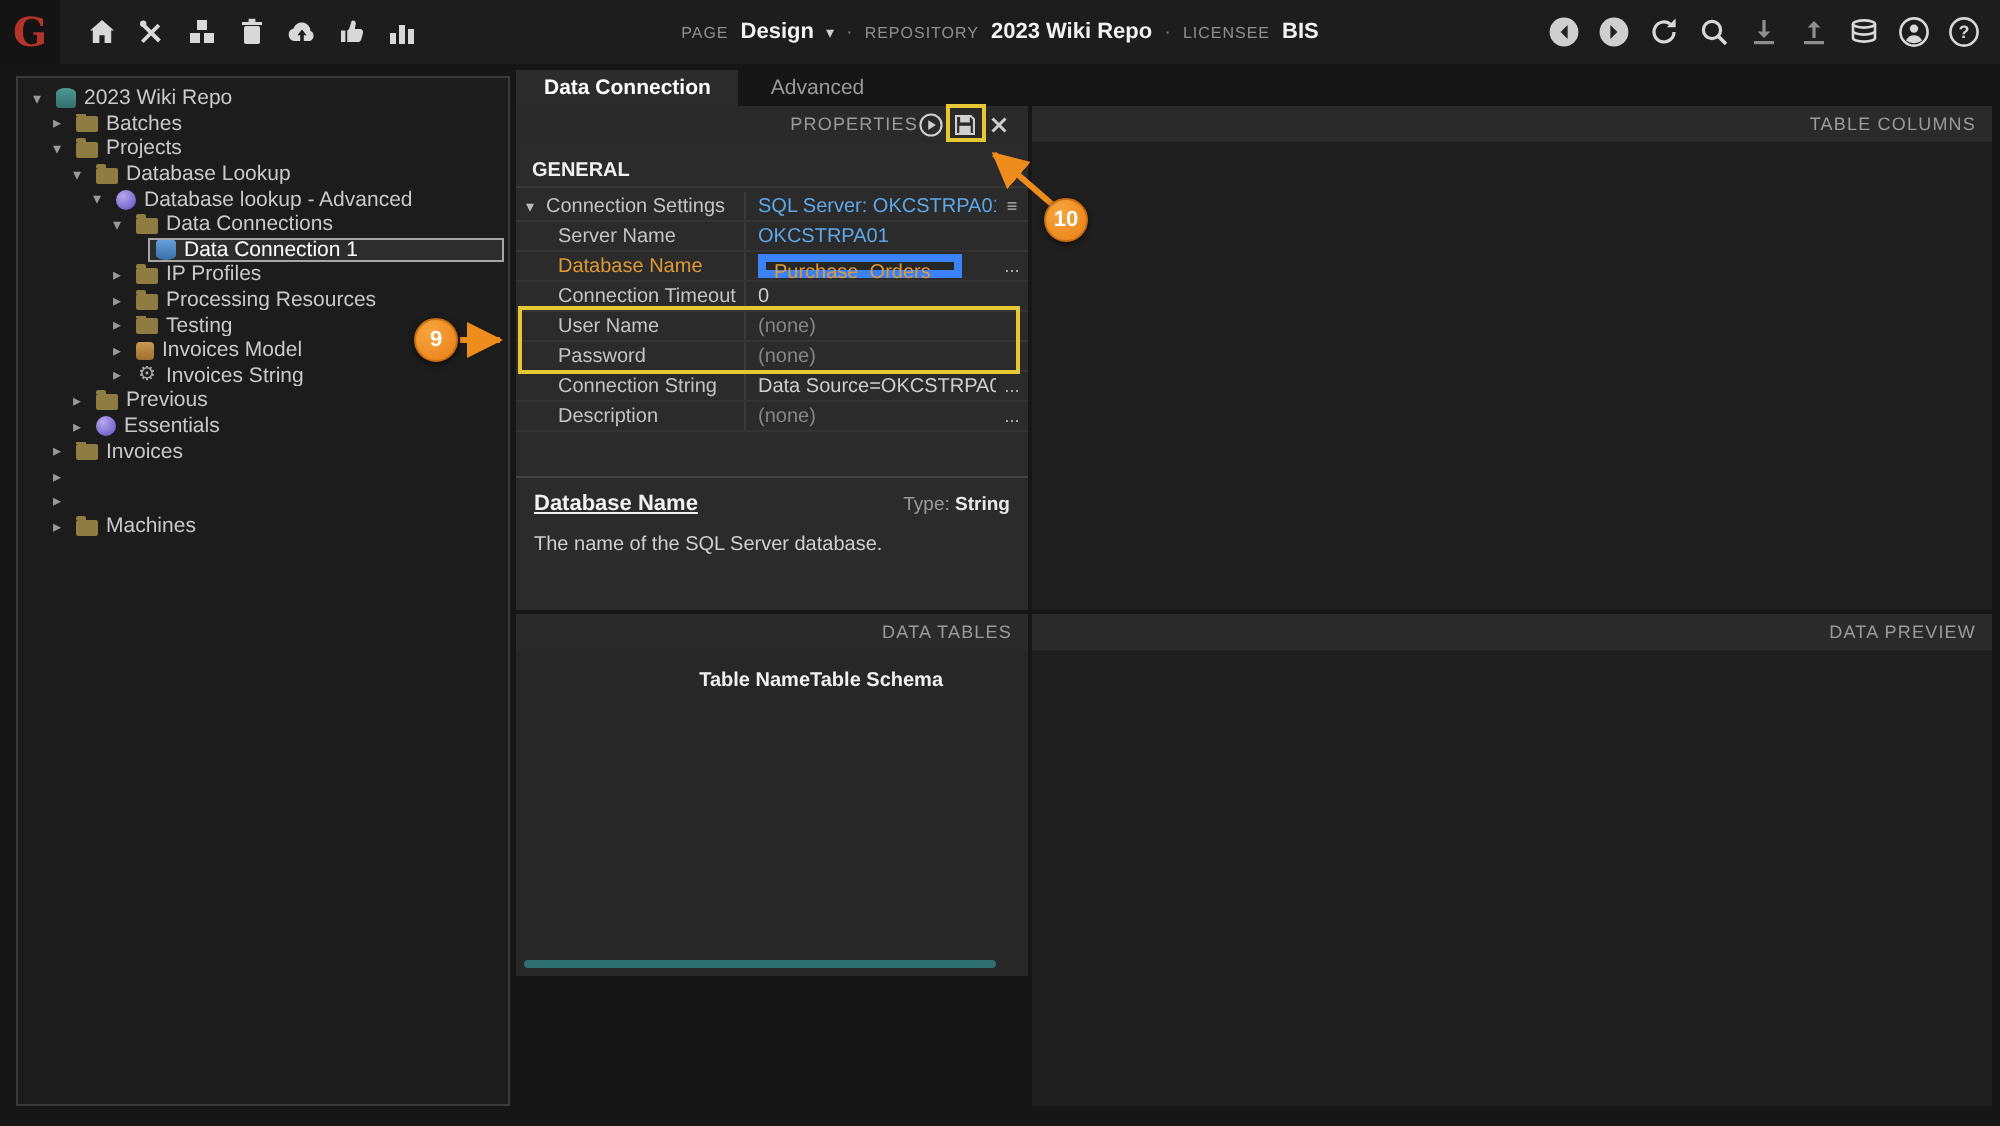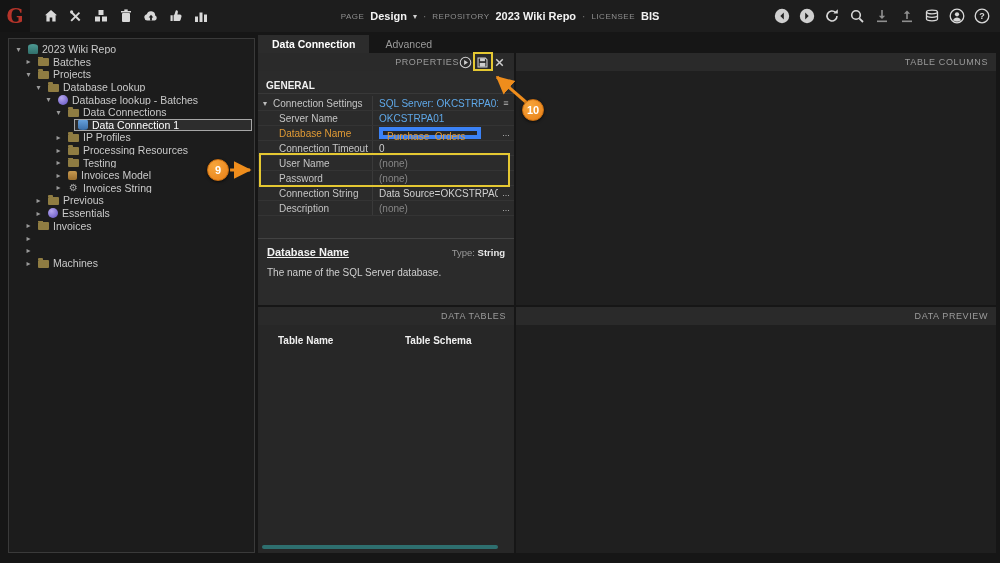--- a/index.html
+++ b/index.html
@@ -77,22 +77,22 @@
 
   .help-box { position:absolute; left:0; top:185px; right:0; bottom:0; border-top:1px solid #424242; background:#2b2b2b; padding:7px 9px; }
   .help-head { display:flex; justify-content:space-between; align-items:baseline; }
   .help-title { font-size:11px; font-weight:bold; color:#f2f2f2; text-decoration:underline; }
   .help-type { font-size:9.5px; color:#9a9a9a; }
   .help-type b { color:#e8e8e8; }
   .help-text { margin-top:9px; font-size:10px; color:#cfcfcf; }
 
   .cols { left:516px; top:53px; width:480px; height:252px; background:#1f1f1f; }
   .preview { left:516px; top:307px; width:480px; height:246px; background:#1f1f1f; }
-  .tables { left:258px; top:307px; width:256px; height:246px; background:#272727; }
-  .tables-body { position:relative; height:calc(100% - 18px); background:#272727; }
+  .tables { left:258px; top:307px; width:256px; height:181px; background:#272727; }
+  .tables-body { position:relative; height:calc(100% - 18px); background:#272727;text-align:right; }
   .col-headers { display:flex; padding:10px 0 0 20px; font-size:10px; font-weight:bold; color:#f0f0f0; }
   .col-headers span:first-child { width:127px; }
   .hscrollbar { position:absolute; left:4px; bottom:4px; width:236px; height:4px; background:#2e6f6f; border-radius:2px; cursor:pointer; }
 
   
   .hl-box { position:absolute; border:2px solid #e5c832; pointer-events:none; z-index:40; }
   .hl-save { left:473px; top:52px; width:20px; height:19px; }
   .hl-rows { left:259px; top:153px; width:251px; height:34px; }
   .overlay { position:absolute; left:0; top:0; width:1000px; height:563px; pointer-events:none; z-index:45; }
   .callout { position:absolute; width:22px; height:22px; border-radius:50%;
@@ -265,21 +265,21 @@
           <span class="tree-arrow">▾</span>
           <span class="row-body">
             <span class="tree-icon icon-folder"></span>
             <span class="tree-label">Database Lookup</span>
           </span>
         </div>
         <div class="tree-row" style="padding-left: 34px;">
           <span class="tree-arrow">▾</span>
           <span class="row-body">
             <span class="tree-icon icon-orb"></span>
-            <span class="tree-label">Database lookup - Batches</span>
+            <span class="tree-label">Database lookup - Advanced</span>
           </span>
         </div>
         <div class="tree-row" style="padding-left: 44px;">
           <span class="tree-arrow">▾</span>
           <span class="row-body">
             <span class="tree-icon icon-folder"></span>
             <span class="tree-label">Data Connections</span>
           </span>
         </div>
         <div class="tree-row selected" style="padding-left: 54px;">

